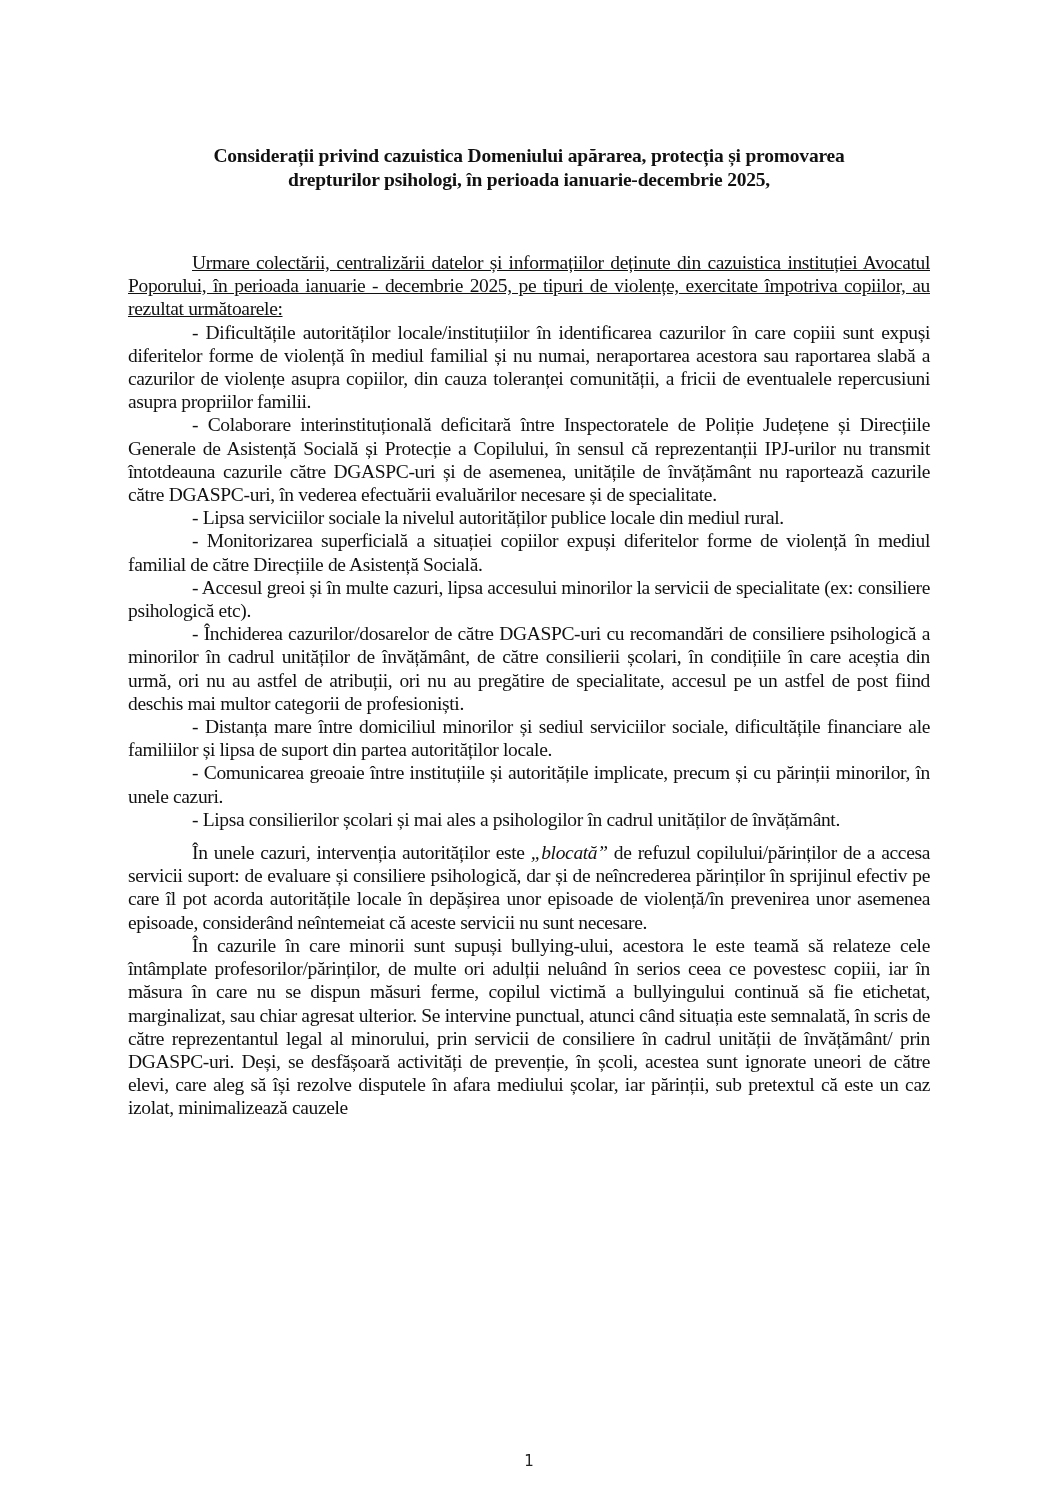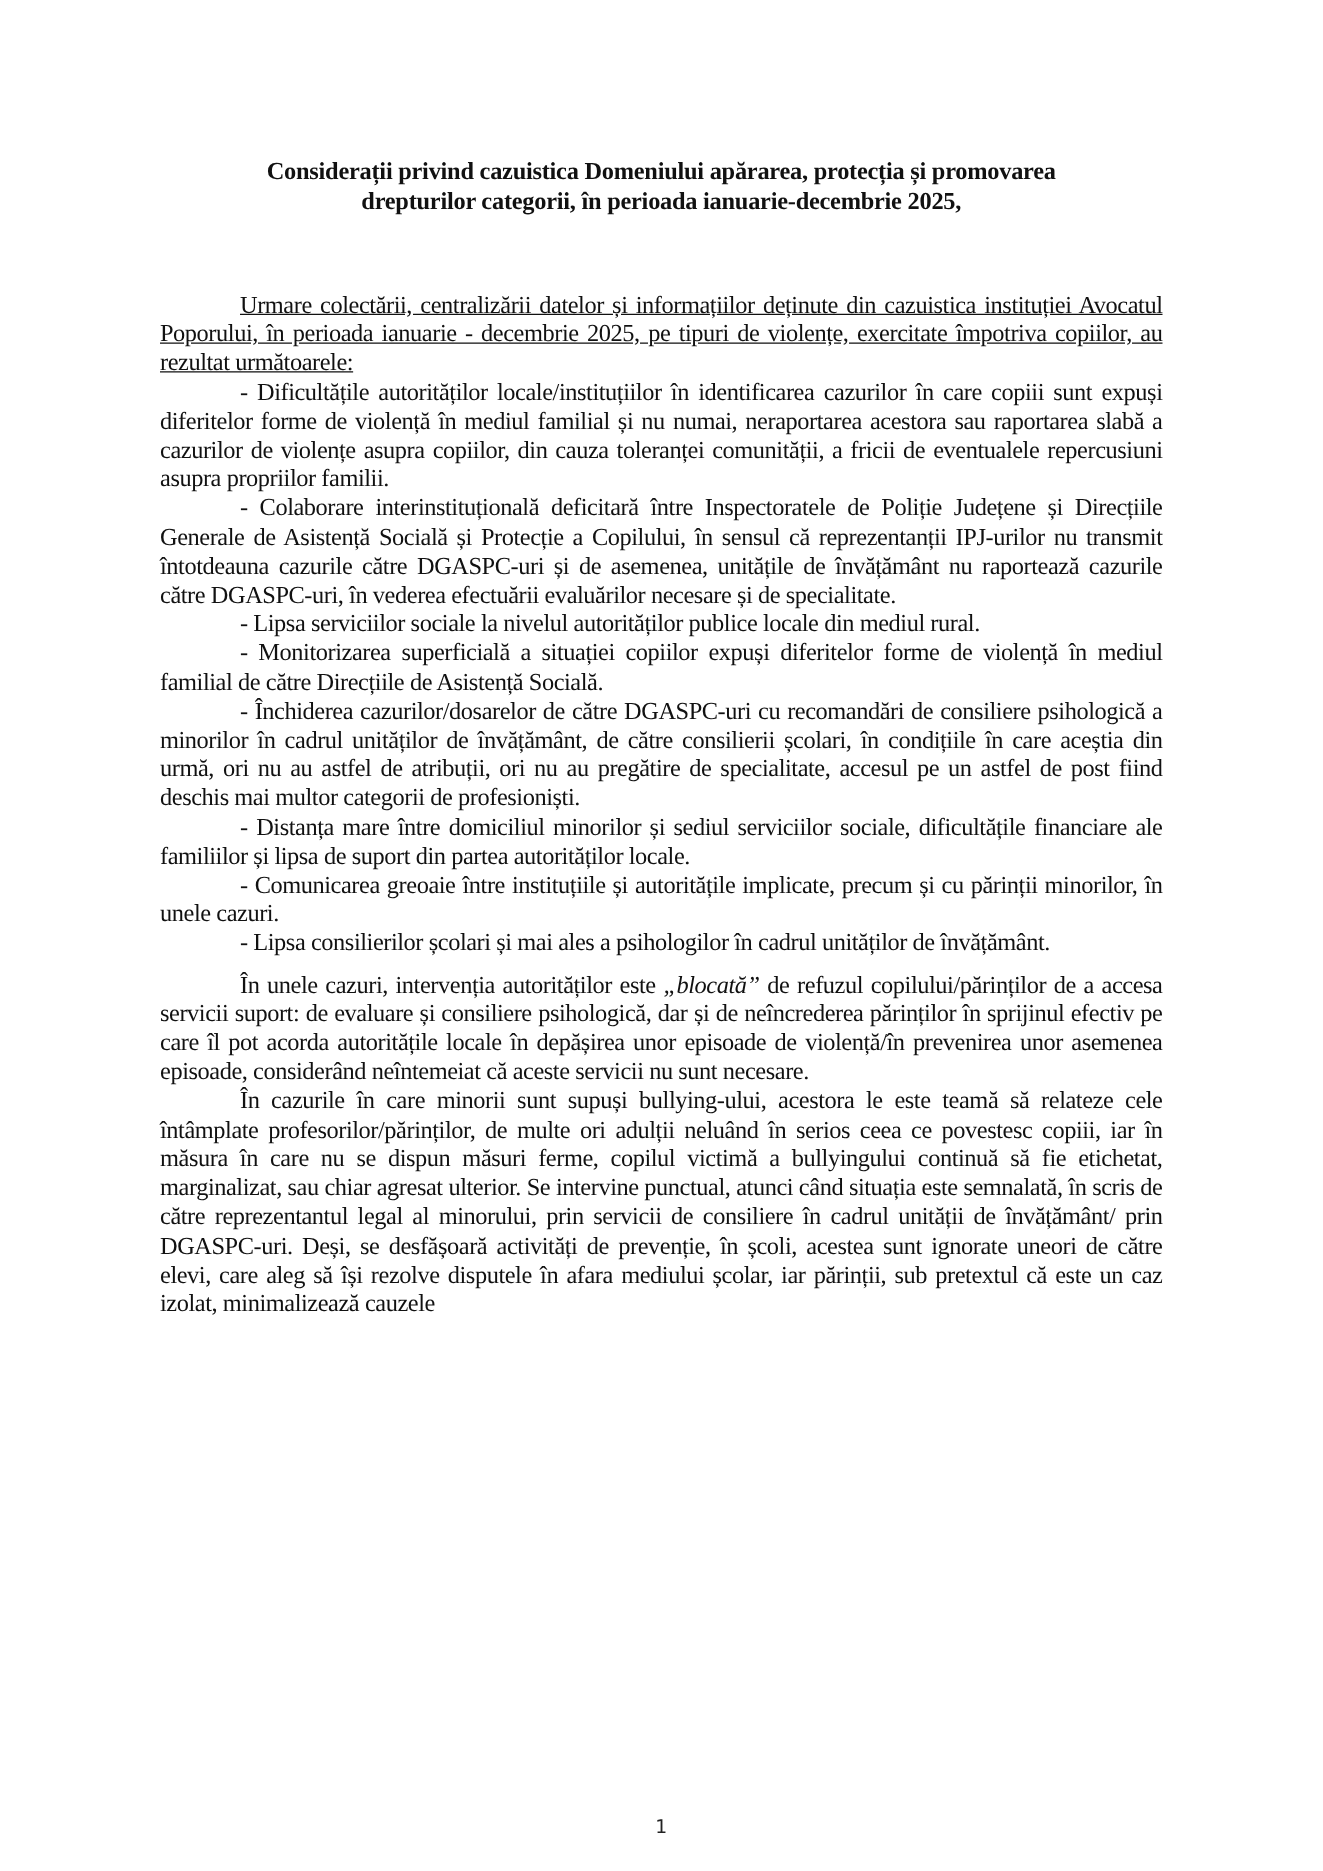--- a/index.html
+++ b/index.html
@@ -1,18 +1,18 @@
 <!DOCTYPE html>
 <html><head>
 <meta charset="utf-8">
 <style>
   html, body { margin: 0; padding: 0; background: #ffffff; }
   body { width: 1058px; height: 1497px; position: relative; overflow: hidden; }
   .page {
-    position: absolute; left: 128px; top: 126px; width: 802px;
+    position: absolute; left: 128px; top: 144px; width: 802px;
     font-family: "Liberation Serif", serif; color: #111; font-size: 19.5px; line-height: 23.2px;
   }
   .title {
     text-align: center; font-weight: bold; font-size: 19.5px; line-height: 24px;
     margin: 0 0 0 0; letter-spacing: -0.2px;
   }
   .title div { display: block; }
   p { margin: 0; text-align: justify; letter-spacing: -0.35px; }
   .indent { text-indent: 64px; }
   .intro { margin-top: 59px; text-decoration: underline; }
@@ -25,30 +25,31 @@
     font-family: "DejaVu Sans", sans-serif; font-size: 15px; color: #222;
   }
   em { font-style: italic; }
 </style>
 </head>
 <body>
 
 <div class="page">
   <div class="title">
     <div>Considerații privind cazuistica Domeniului apărarea, protecția și promovarea</div>
-    <div>drepturilor categorii, în perioada ianuarie-decembrie 2025,</div>
+    <div>drepturilor psihologi, în perioada ianuarie-decembrie 2025,</div>
   </div>
 
   <p class="indent intro">Urmare colectării, centralizării datelor și informațiilor deținute din cazuistica instituției Avocatul Poporului, în perioada ianuarie - decembrie 2025, pe tipuri de violențe, exercitate împotriva copiilor, au rezultat următoarele:</p>
 
 
   <p class="indent">- Dificultățile autorităților locale/instituțiilor în identificarea cazurilor în care copiii sunt expuși diferitelor forme de violență în mediul familial și nu numai, neraportarea acestora sau raportarea slabă a cazurilor de violențe asupra copiilor, din cauza toleranței comunității, a fricii de eventualele repercusiuni asupra propriilor familii.</p>
   <p class="indent">- Colaborare interinstituțională deficitară între Inspectoratele de Poliție Județene și Direcțiile Generale de Asistență Socială și Protecție a Copilului, în sensul că reprezentanții IPJ-urilor nu transmit întotdeauna cazurile către DGASPC-uri și de asemenea, unitățile de învățământ nu raportează cazurile către DGASPC-uri, în vederea efectuării evaluărilor necesare și de specialitate.</p>
   <p class="indent">- Lipsa serviciilor sociale la nivelul autorităților publice locale din mediul rural.</p>
   <p class="indent">- Monitorizarea superficială a situației copiilor expuși diferitelor forme de violență în mediul familial de către Direcțiile de Asistență Socială.</p>
+  <p class="indent">- Accesul greoi și în multe cazuri, lipsa accesului minorilor la servicii de specialitate (ex: consiliere psihologică etc).</p>
   <p class="indent">- Închiderea cazurilor/dosarelor de către DGASPC-uri cu recomandări de consiliere psihologică a minorilor în cadrul unităților de învățământ, de către consilierii școlari, în condițiile în care aceștia din urmă, ori nu au astfel de atribuții, ori nu au pregătire de specialitate, accesul pe un astfel de post fiind deschis mai multor categorii de profesioniști.</p>
   <p class="indent">- Distanța mare între domiciliul minorilor și sediul serviciilor sociale, dificultățile financiare ale familiilor și lipsa de suport din partea autorităților locale.</p>
   <p class="indent">- Comunicarea greoaie între instituțiile și autoritățile implicate, precum și cu părinții minorilor, în unele cazuri.</p>
   <p class="indent">- Lipsa consilierilor școlari și mai ales a psihologilor în cadrul unităților de învățământ.</p>
 
   <p class="indent gap"><span>În unele cazuri, intervenția autorităților este </span><em>„blocată”</em><span> de refuzul copilului/părinților de a accesa servicii suport: de evaluare și consiliere psihologică, dar și de neîncrederea părinților în sprijinul efectiv pe care îl pot acorda autoritățile locale în depășirea unor episoade de violență/în prevenirea unor asemenea episoade, considerând neîntemeiat că aceste servicii nu sunt necesare.</span></p>
 
   <p class="indent">În cazurile în care minorii sunt supuși bullying-ului, acestora le este teamă să relateze cele întâmplate profesorilor/părinților, de multe ori adulții neluând în serios ceea ce povestesc copiii, iar în măsura în care nu se dispun măsuri ferme, copilul victimă a bullyingului continuă să fie etichetat, marginalizat, sau chiar agresat ulterior. Se intervine punctual, atunci când situația este semnalată, în scris de către reprezentantul legal al minorului, prin servicii de consiliere în cadrul unității de învățământ/ prin DGASPC-uri. Deși, se desfășoară activități de prevenție, în școli, acestea sunt ignorate uneori de către elevi, care aleg să își rezolve disputele în afara mediului școlar, iar părinții, sub pretextul că este un caz izolat, minimalizează cauzele</p>
 </div>
 

